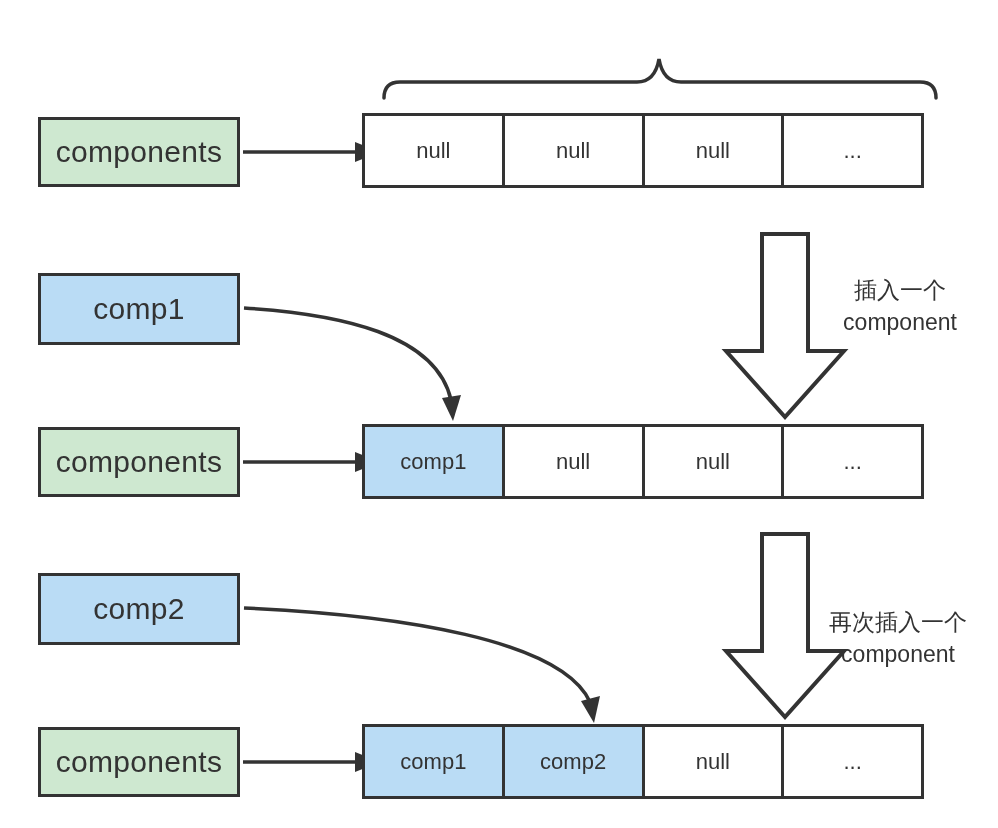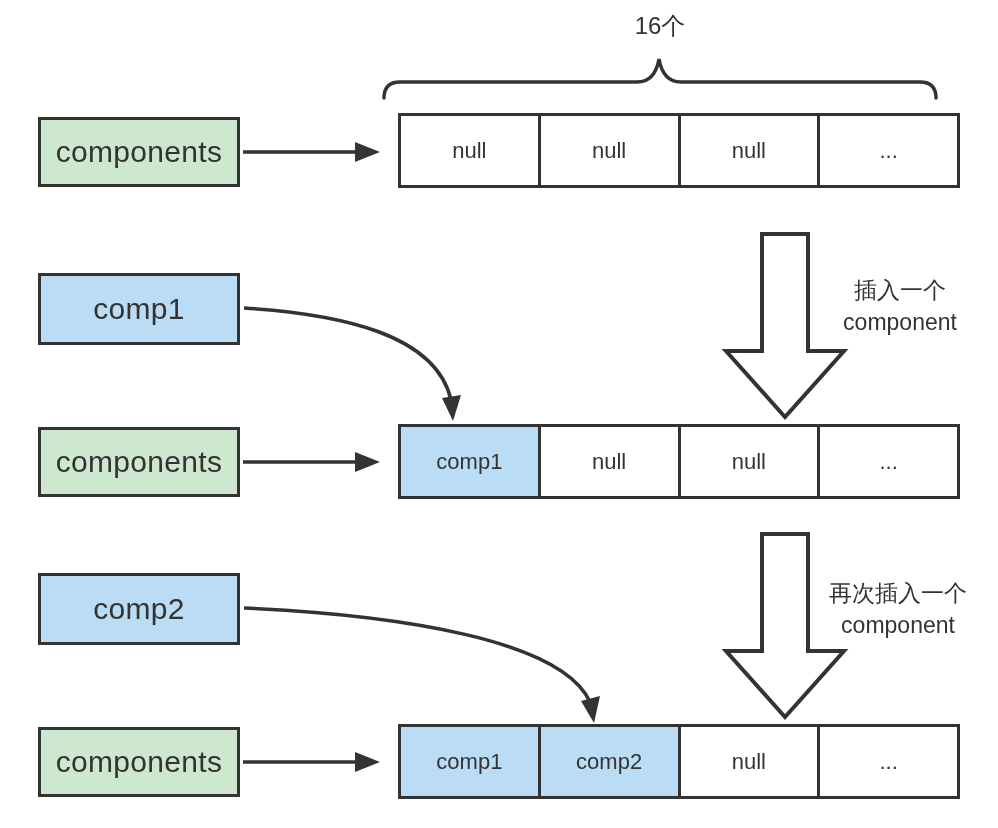--- a/index.html
+++ b/index.html
@@ -18,39 +18,39 @@
   }
   .layer{position:absolute;left:0;top:0;width:998px;height:828px;pointer-events:none;z-index:1;}
   .box{
     position:absolute;width:202px;height:70px;border:3.5px solid var(--stroke);
     display:flex;align-items:center;justify-content:center;
     font-size:30px;letter-spacing:.3px;z-index:2;
   }
   .green{background:var(--green-fill);}
   .blue{background:var(--blue-fill);}
   .arr{
-    position:absolute;left:398px;width:562px;height:75px;
+    position:absolute;left:362px;width:562px;height:75px;
     border:3.5px solid var(--stroke);background:var(--cell-fill);
     display:flex;z-index:2;
   }
   .cell{
     flex:1;display:flex;align-items:center;justify-content:center;
     font-size:22px;background:var(--cell-fill);
   }
   .cell:not(:last-child){border-right:3.5px solid var(--stroke);}
   .cell.hl{background:var(--blue-fill);}
   .cap{
     position:absolute;left:600px;top:10px;width:120px;text-align:center;
     font-size:24px;z-index:2;
   }
   .step{
     position:absolute;width:200px;text-align:center;font-size:23px;line-height:32px;z-index:2;
   }
   .step-1{left:800px;top:274px;}
-  .step-2{left:798px;top:577px;}
+  .step-2{left:798px;top:606px;}
 </style>
 </head>
 <body>
 
 <div class="canvas">
 
   <svg class="layer" viewBox="0 0 998 828" xmlns="http://www.w3.org/2000/svg">
 
     <path d="M 384 98 Q 384 82 400 82 L 637 82 Q 655 82 659 59 Q 663 82 681 82 L 920 82 Q 936 82 936 98" fill="none" stroke="#333333" stroke-width="3.5" stroke-linecap="round"></path>
 
@@ -77,21 +77,20 @@
     <g>
       <line x1="243" y1="762" x2="362" y2="762" stroke="#333333" stroke-width="3.5"></line>
       <polygon points="380,762 355,752 355,772" fill="#333333"></polygon>
     </g>
 
     <polygon points="762,234 808,234 808,351 844,351 785,417 726,351 762,351" fill="#ffffff" stroke="#333333" stroke-width="4" stroke-linejoin="miter"></polygon>
 
     <polygon points="762,534 808,534 808,651 844,651 785,717 726,651 762,651" fill="#ffffff" stroke="#333333" stroke-width="4" stroke-linejoin="miter"></polygon>
   </svg>
 
-  <div class="cap">16个</div>
 
   <div class="box green" style="left:38px;top:117px;">components</div>
   <div class="arr" style="top:113px;">
     <div class="cell">null</div>
     <div class="cell">null</div>
     <div class="cell">null</div>
     <div class="cell">...</div>
   </div>
 
   <div class="step step-1">

